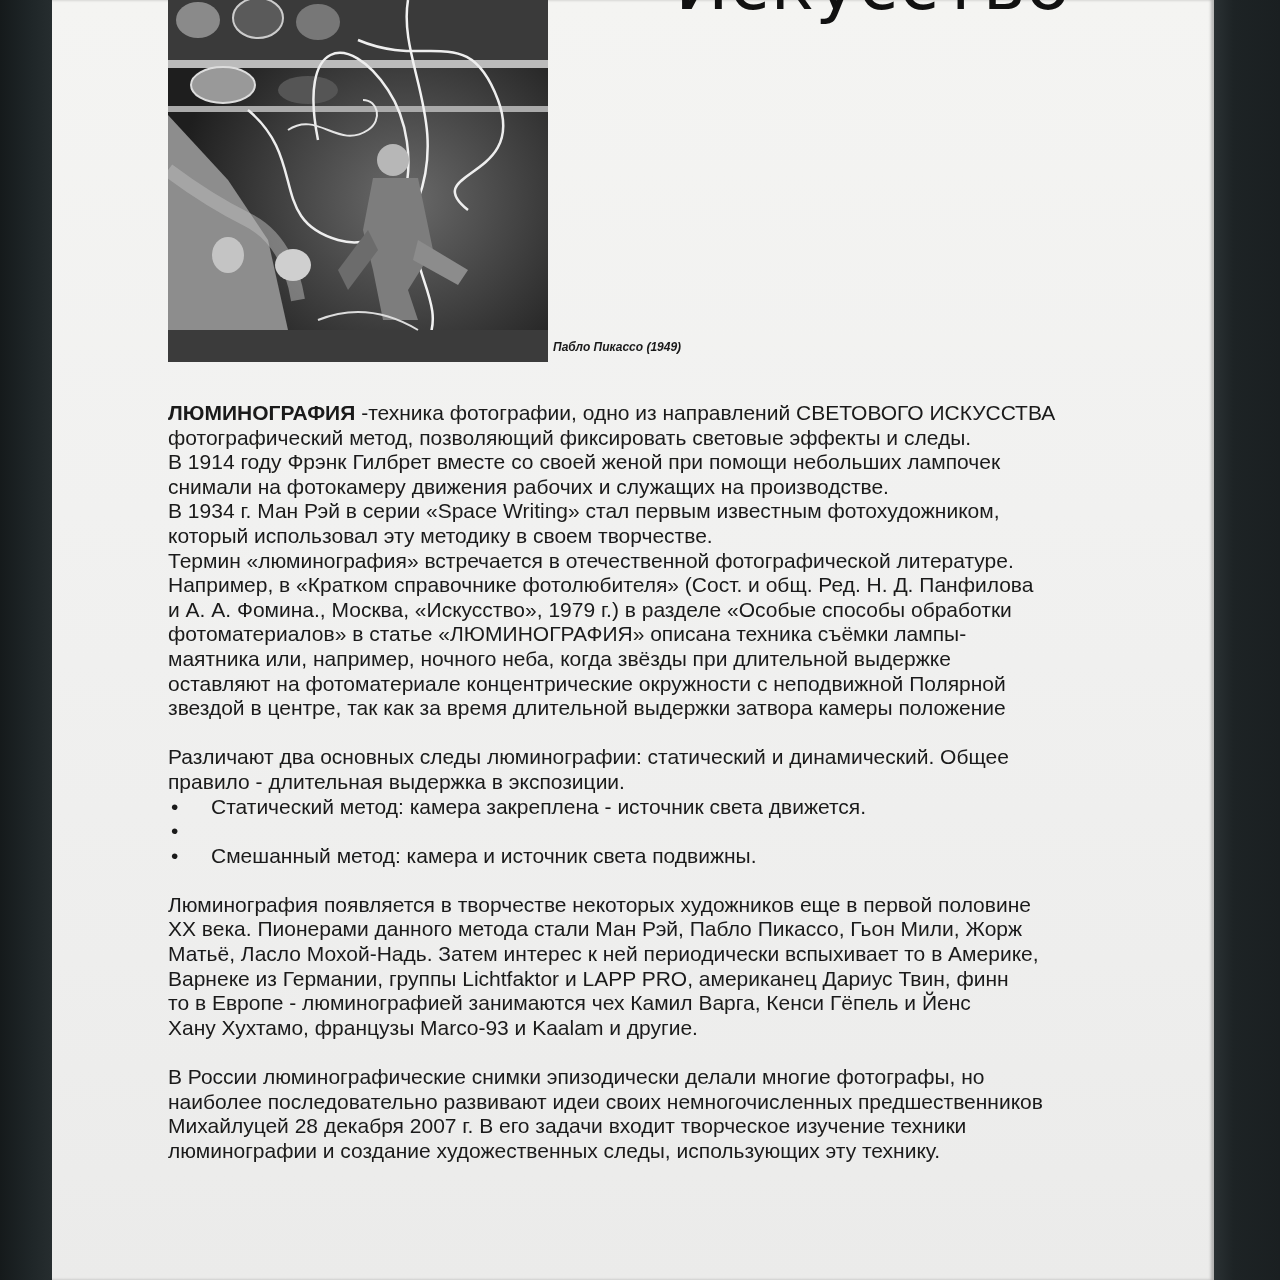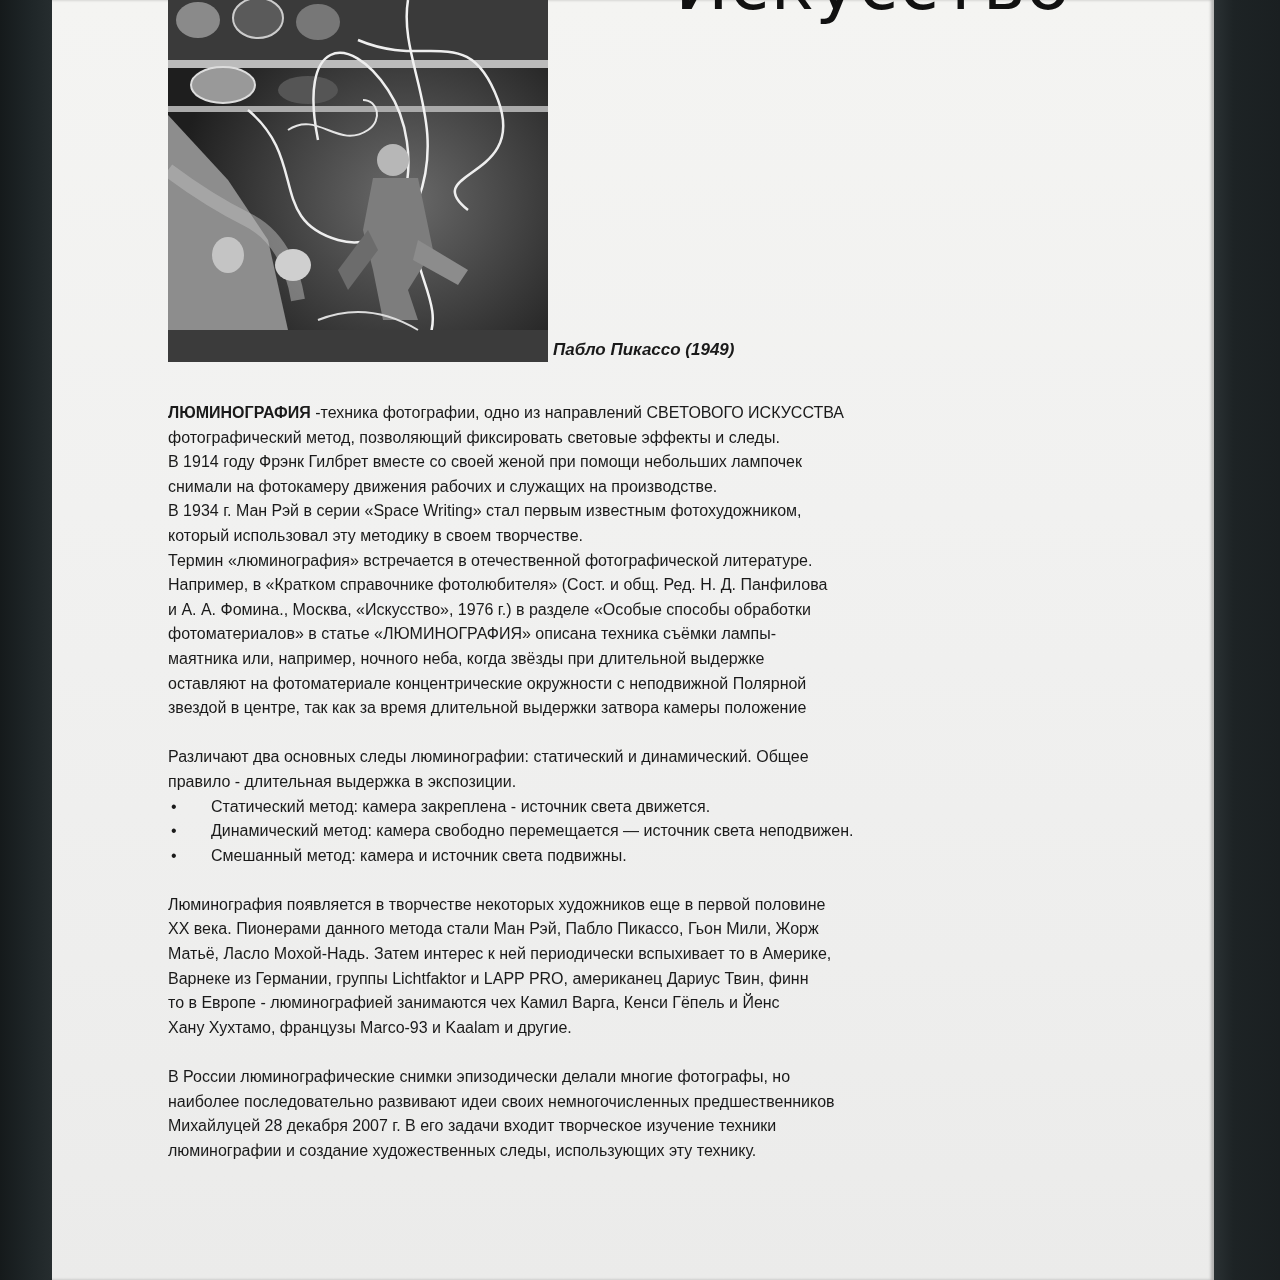--- a/index.html
+++ b/index.html
@@ -28,26 +28,26 @@
       font-family:"DejaVu Sans", sans-serif; font-weight:normal;
       white-space:nowrap;
     }
     .photo {
       position:absolute; left:168px; top:0; width:380px; height:362px;
       background:#2b2b2b; overflow:hidden;
     }
     .photo svg { display:block; }
     .caption {
       position:absolute; left:553px; top:340px;
-      font-size:17px; font-style:italic; font-weight:bold; color:#1a1a1a;
+      font-size:12px; font-style:italic; font-weight:bold; color:#1a1a1a;
       white-space:nowrap;
     }
     .body-text {
       position:absolute; left:168px; top:401px; width:960px;
-      font-size:16px; line-height:24.6px; color:#1a1a1a;
+      font-size:21px; line-height:24.6px; color:#1a1a1a;
     }
     .para-gap { height:24.6px; }
     .term { font-weight:bold; }
     .bullet-row { display:flex; }
     .bullet { width:43px; flex:0 0 43px; padding-left:3px; box-sizing:border-box; }
     .line { white-space:nowrap; }
   </style>
 </head>
 <body>
 
@@ -97,39 +97,38 @@
 <div class="body-text">
   <div>
     <div class="line"><span class="term">ЛЮМИНОГРАФИЯ</span><span> -техника фотографии, одно из направлений СВЕТОВОГО ИСКУССТВА</span></div>
     <div class="line">фотографический метод, позволяющий фиксировать световые эффекты и следы.</div>
     <div class="line">В 1914 году Фрэнк Гилбрет вместе со своей женой при помощи небольших лампочек</div>
     <div class="line">снимали на фотокамеру движения рабочих и служащих на производстве.</div>
     <div class="line">В 1934 г. Ман Рэй в серии «Space Writing» стал первым известным фотохудожником,</div>
     <div class="line">который использовал эту методику в своем творчестве.</div>
     <div class="line">Термин «люминография» встречается в отечественной фотографической литературе.</div>
     <div class="line">Например, в «Кратком справочнике фотолюбителя» (Сост. и общ. Ред. Н. Д. Панфилова</div>
-    <div class="line">и А. А. Фомина., Москва, «Искусство», 1976 г.) в разделе «Особые способы обработки</div>
+    <div class="line">и А. А. Фомина., Москва, «Искусство», 1979 г.) в разделе «Особые способы обработки</div>
     <div class="line">фотоматериалов» в статье «ЛЮМИНОГРАФИЯ» описана техника съёмки лампы-</div>
     <div class="line">маятника или, например, ночного неба, когда звёзды при длительной выдержке</div>
     <div class="line">оставляют на фотоматериале концентрические окружности с неподвижной Полярной</div>
     <div class="line">звездой в центре, так как за время длительной выдержки затвора камеры положение</div>
   </div>
 
   <div class="para-gap"></div>
 
   <div>
     <div class="line">Различают два основных следы люминографии: статический и динамический. Общее</div>
     <div class="line">правило -  длительная выдержка в экспозиции.</div>
     <div class="bullet-row">
       <span class="bullet">•</span>
       <span class="line">Статический метод: камера закреплена -  источник света движется.</span>
     </div>
     <div class="bullet-row">
       <span class="bullet">•</span>
-      <span class="line">Динамический метод: камера свободно перемещается — источник света неподвижен.</span>
     </div>
     <div class="bullet-row">
       <span class="bullet">•</span>
       <span class="line">Смешанный метод: камера и источник света подвижны.</span>
     </div>
   </div>
 
   <div class="para-gap"></div>
 
   <div>

